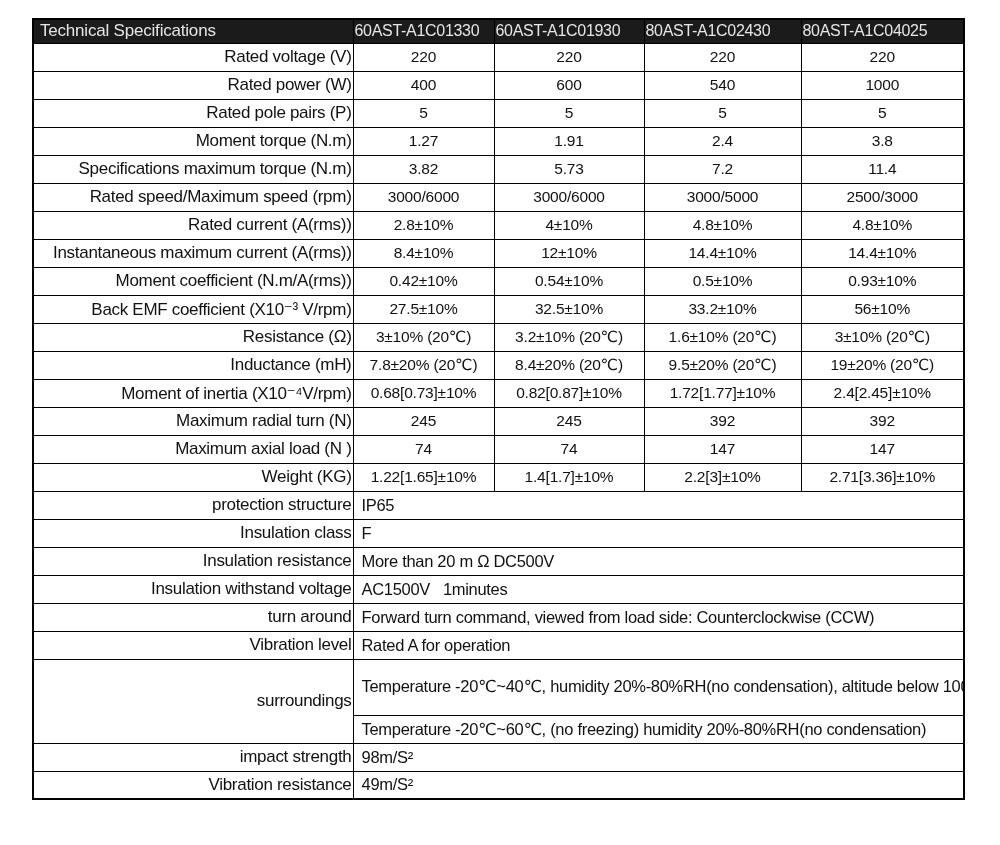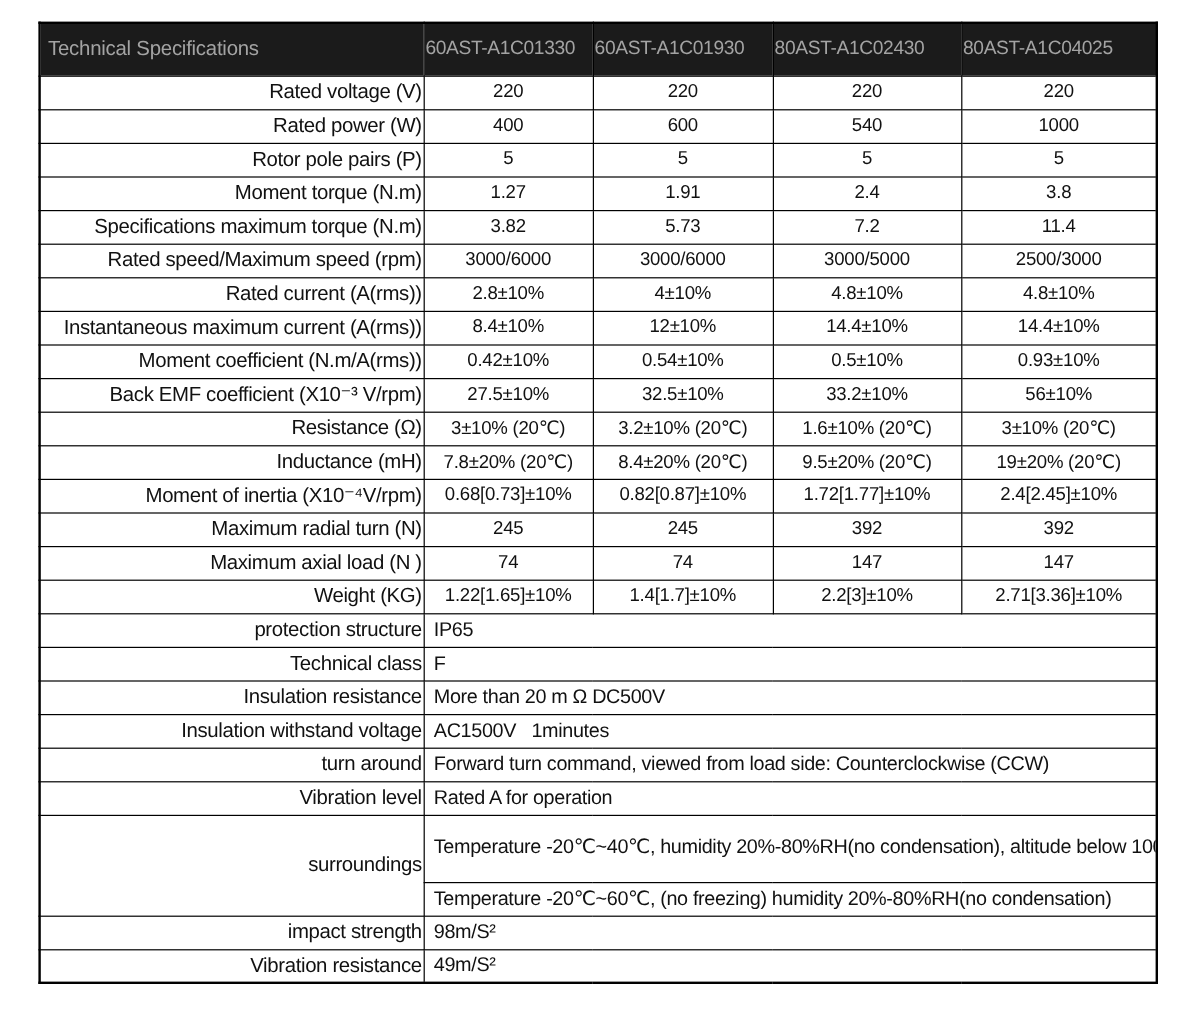--- a/index.html
+++ b/index.html
@@ -23,22 +23,22 @@
     width: 931px;
     border: 2px solid #000000;
   }
   table.spec td, table.spec th {
     border: 1px solid #000000;
     overflow: hidden;
     white-space: nowrap;
   }
   tr.hdr {
     background: #1b1b1b;
-    color: #a3a3a3;
-    height: 44px;
+    color: #e5e5e5;
+    height: 24px;
   }
   th.hdr-label {
     text-align: left;
     padding-left: 6px;
     font-size: 17px;
     font-weight: 500;
     letter-spacing: -0.2px;
     border-right: 1px solid #8a8a8a;
   }
   th.hdr-model {
@@ -106,21 +106,21 @@
       <td class="val">220</td>
     </tr>
     <tr class="row">
       <td class="label">Rated power (W)</td>
       <td class="val">400</td>
       <td class="val">600</td>
       <td class="val">540</td>
       <td class="val">1000</td>
     </tr>
     <tr class="row">
-      <td class="label">Rotor pole pairs (P)</td>
+      <td class="label">Rated pole pairs (P)</td>
       <td class="val">5</td>
       <td class="val">5</td>
       <td class="val">5</td>
       <td class="val">5</td>
     </tr>
     <tr class="row">
       <td class="label">Moment torque (N.m)</td>
       <td class="val">1.27</td>
       <td class="val">1.91</td>
       <td class="val">2.4</td>
@@ -209,21 +209,21 @@
       <td class="val">1.4[1.7]±10%</td>
       <td class="val">2.2[3]±10%</td>
       <td class="val">2.71[3.36]±10%</td>
     </tr>
 
     <tr class="row">
       <td class="label">protection structure</td>
       <td class="span-val" colspan="4">IP65</td>
     </tr>
     <tr class="row">
-      <td class="label">Technical class</td>
+      <td class="label">Insulation class</td>
       <td class="span-val" colspan="4">F</td>
     </tr>
     <tr class="row">
       <td class="label">Insulation resistance</td>
       <td class="span-val" colspan="4">More than 20 m Ω DC500V</td>
     </tr>
     <tr class="row">
       <td class="label">Insulation withstand voltage</td>
       <td class="span-val" colspan="4">AC1500V&nbsp;&nbsp;&nbsp;1minutes</td>
     </tr>

